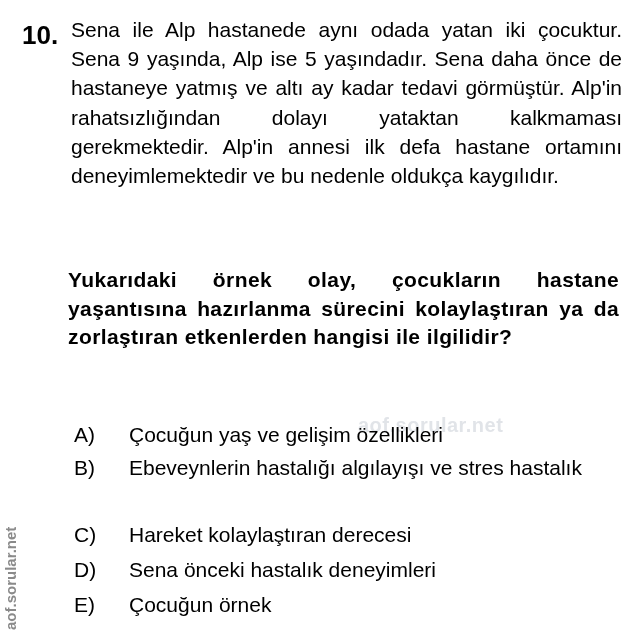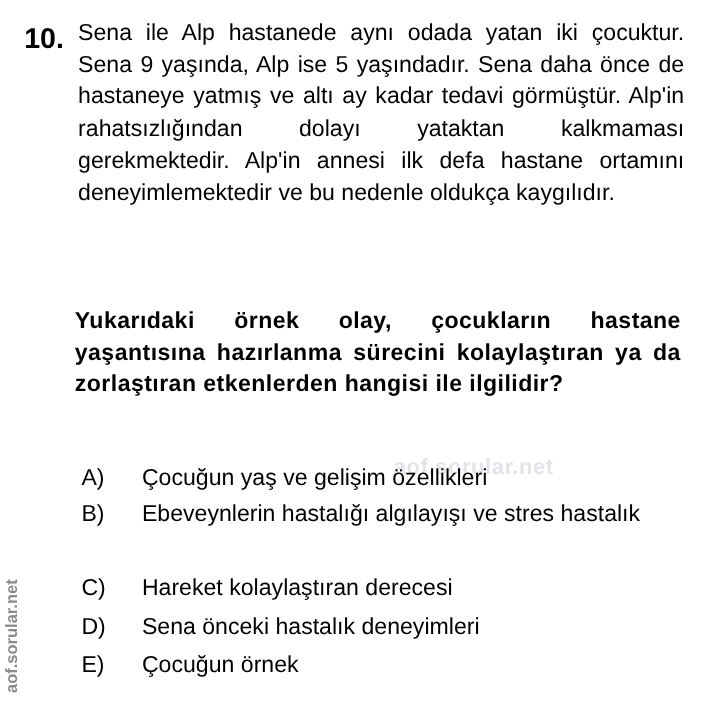--- a/index.html
+++ b/index.html
@@ -1,21 +1,21 @@
 <!DOCTYPE html>
 <html><head>
 <meta charset="utf-8">
 <style>
   html, body { margin:0; padding:0; background:#ffffff; }
   body { width:643px; height:642px; position:relative; overflow:hidden;
          font-family:"Liberation Sans", sans-serif; color:#000; }
   .qnum { position:absolute; left:22px; top:20px; font-size:26px; font-weight:bold; }
   .stem { position:absolute; left:68px; top:12px; width:551px; font-size:21px;
           line-height:29.2px; text-align:justify; text-align-last:left; margin:3px; }
-  .prompt { position:absolute; left:68px; top:278px; width:551px; font-size:21px;
+  .prompt { position:absolute; left:68px; top:266px; width:551px; font-size:21px;
             font-weight:bold; line-height:28.5px; text-align:justify; text-align-last:left;
             margin:0; letter-spacing:0.4px; }
   .opt { position:absolute; left:74px; width:545px; font-size:21px; line-height:29px; }
   .opt .lbl { position:absolute; left:0; top:0; }
   .opt .txt { display:block; margin-left:55px; text-align:justify; text-align-last:left; }
   .wm1 { position:absolute; left:358px; top:414px; font-size:20px; font-weight:bold;
          color:#c9ced6; opacity:0.55; letter-spacing:0.5px; }
   .wm2 { position:absolute; left:2px; top:630px; transform-origin:0 0; transform:rotate(-90deg);
          font-size:15px; font-weight:bold; color:#8a8a8a; white-space:nowrap; }
 </style>

